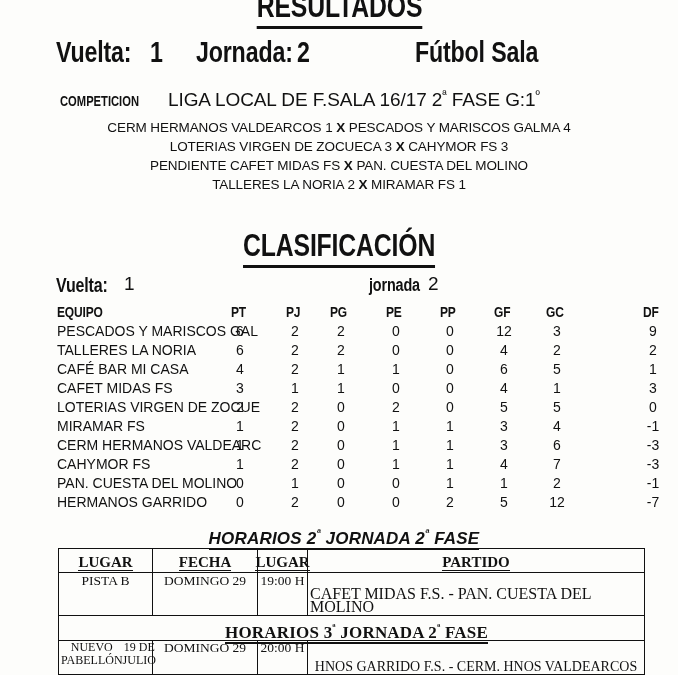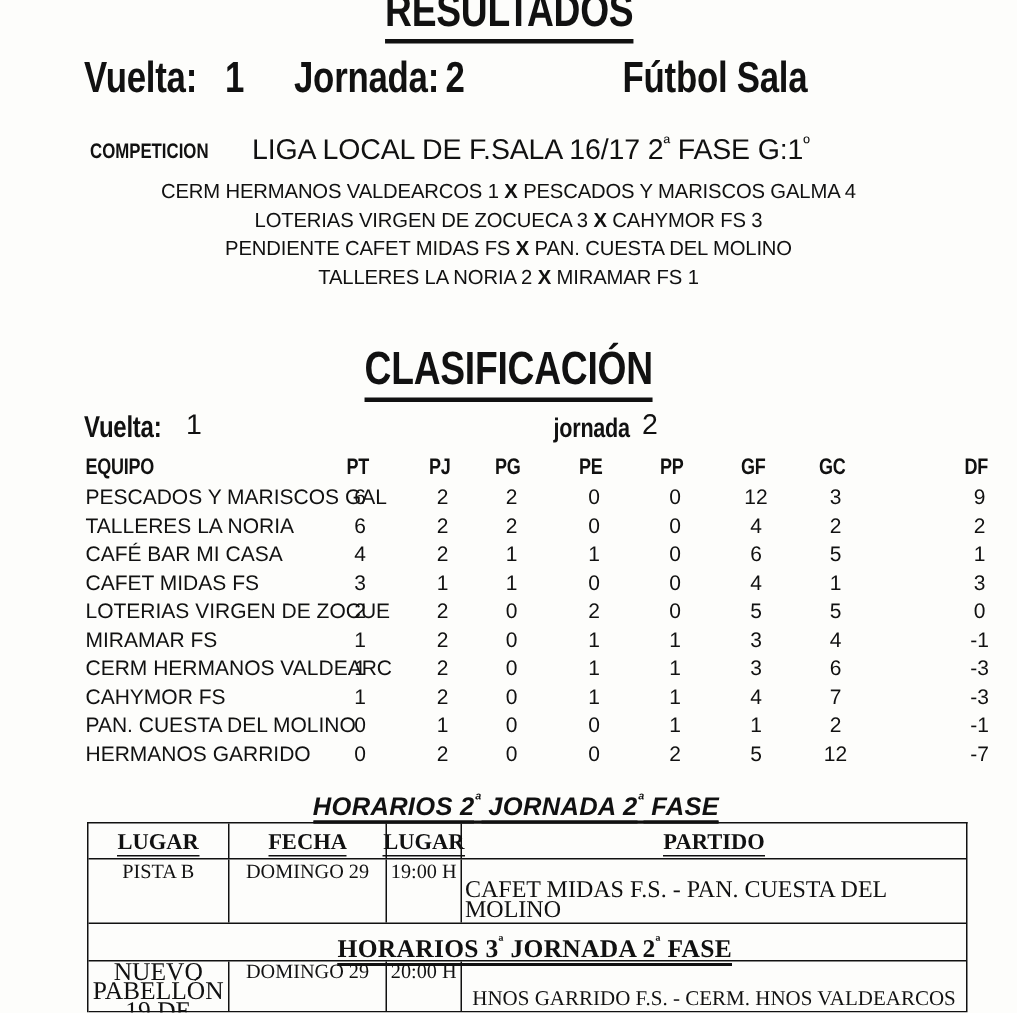--- a/index.html
+++ b/index.html
@@ -222,21 +222,21 @@
   .srow.match2 .col-fecha,
   .srow.match2 .col-hora {
     align-items: flex-start;
     padding-top: 0px;
   }
   .srow.match2 .col-part {
     align-items: flex-end;
     padding-bottom: 1px;
     font-size: 14px;
   }
-  .srow.match2 .col-lugar { line-height: 13px; flex-direction: column; justify-content: space-between; font-size: 17px; }
+  .srow.match2 .col-lugar { line-height: 13px; justify-content: space-between; font-size: 12px; }
   .srow.title-row { height: 24px; position: relative; border-bottom: 1.5px solid #111; }
   .srow.title-row > div { border-right: none; width: 100%; }
   .srow.title-row .hor-title { width: 100%; }
 </style>
 </head>
 <body>
 
 <div class="page">
 
   <div class="top-title">

